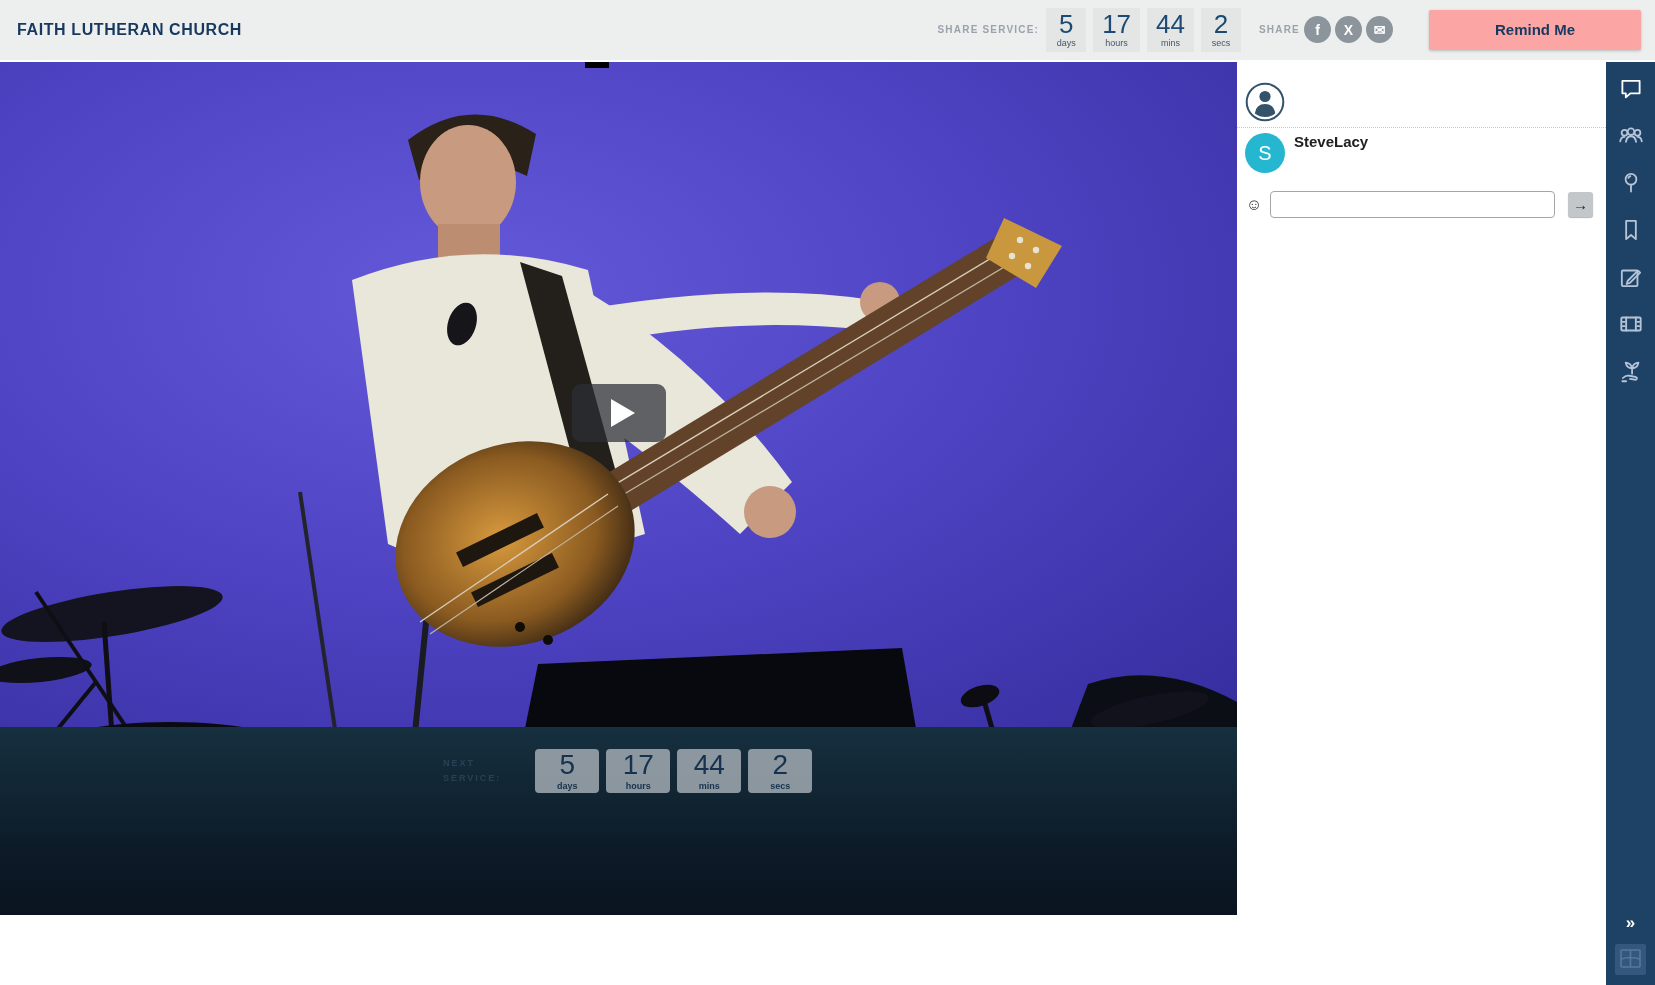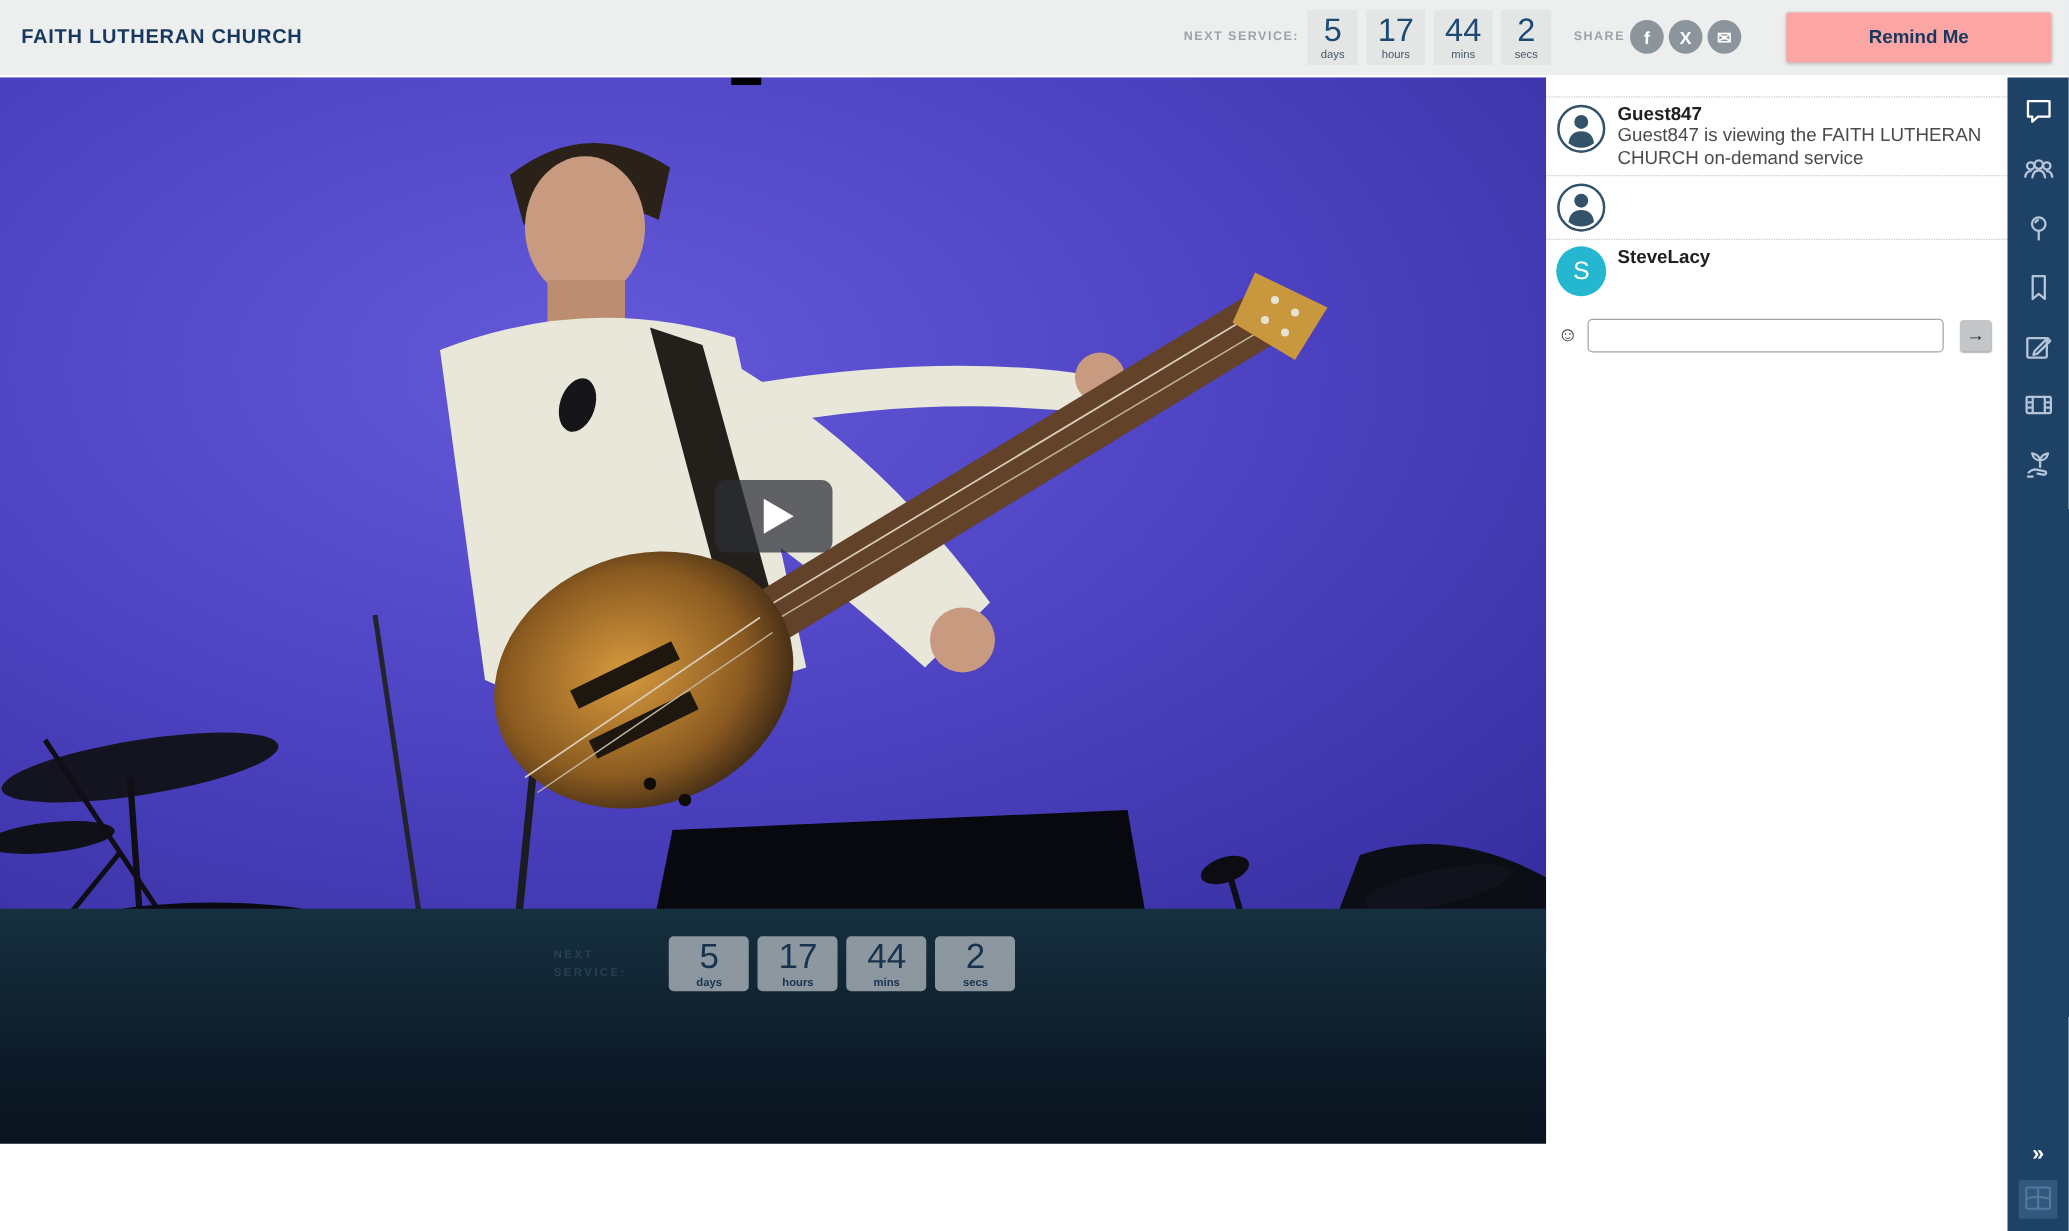--- a/index.html
+++ b/index.html
@@ -103,21 +103,21 @@
   .strip-logo svg { width:31px; height:31px; stroke:#55799e; stroke-width:1.6; fill:none; }
 </style>
 </head>
 <body>
 
 <div id="app">
 
   <div class="topbar">
     <div class="brand">FAITH LUTHERAN CHURCH</div>
     <div class="topbar-right">
-      <div class="tiny-label">NEXT SERVICE:</div>
+      <div class="tiny-label">SHARE SERVICE:</div>
       <div class="cd-row">
         <div class="cd-box">
           <div class="v">5</div>
           <div class="l">days</div>
         </div>
         <div class="cd-box">
           <div class="v">17</div>
           <div class="l">hours</div>
         </div>
         <div class="cd-box">
@@ -259,33 +259,20 @@
       </div>
       <div class="cd2-box">
         <div class="v">2</div>
         <div class="l">secs</div>
       </div>
     </div>
   </div>
 
   <div class="chat">
 
-    <div class="msg first">
-      <div class="avatar">
-        <svg viewBox="0 0 40 40">
-            <circle cx="20" cy="20" r="18.3" fill="none" stroke="#33536a" stroke-width="2"></circle>
-            <circle cx="20" cy="14.5" r="5.6" fill="#33536a"></circle>
-            <path d="M9.8 31.5 q1.2 -9.5 10.2 -9.5 q9 0 10.2 9.5 q-4.8 3.6 -10.2 3.6 q-5.4 0 -10.2 -3.6 z" fill="#33536a"></path>
-          </svg>
-      </div>
-      <div class="msg-body">
-        <div class="msg-name">Guest847</div>
-        <div class="msg-text">Guest847 is viewing the FAITH LUTHERAN CHURCH on-demand service</div>
-      </div>
-    </div>
 
     <div class="msg">
       <div class="avatar">
         <svg viewBox="0 0 40 40">
             <circle cx="20" cy="20" r="18.3" fill="none" stroke="#33536a" stroke-width="2"></circle>
             <circle cx="20" cy="14.5" r="5.6" fill="#33536a"></circle>
             <path d="M9.8 31.5 q1.2 -9.5 10.2 -9.5 q9 0 10.2 9.5 q-4.8 3.6 -10.2 3.6 q-5.4 0 -10.2 -3.6 z" fill="#33536a"></path>
           </svg>
       </div>
       <div class="msg-body">

